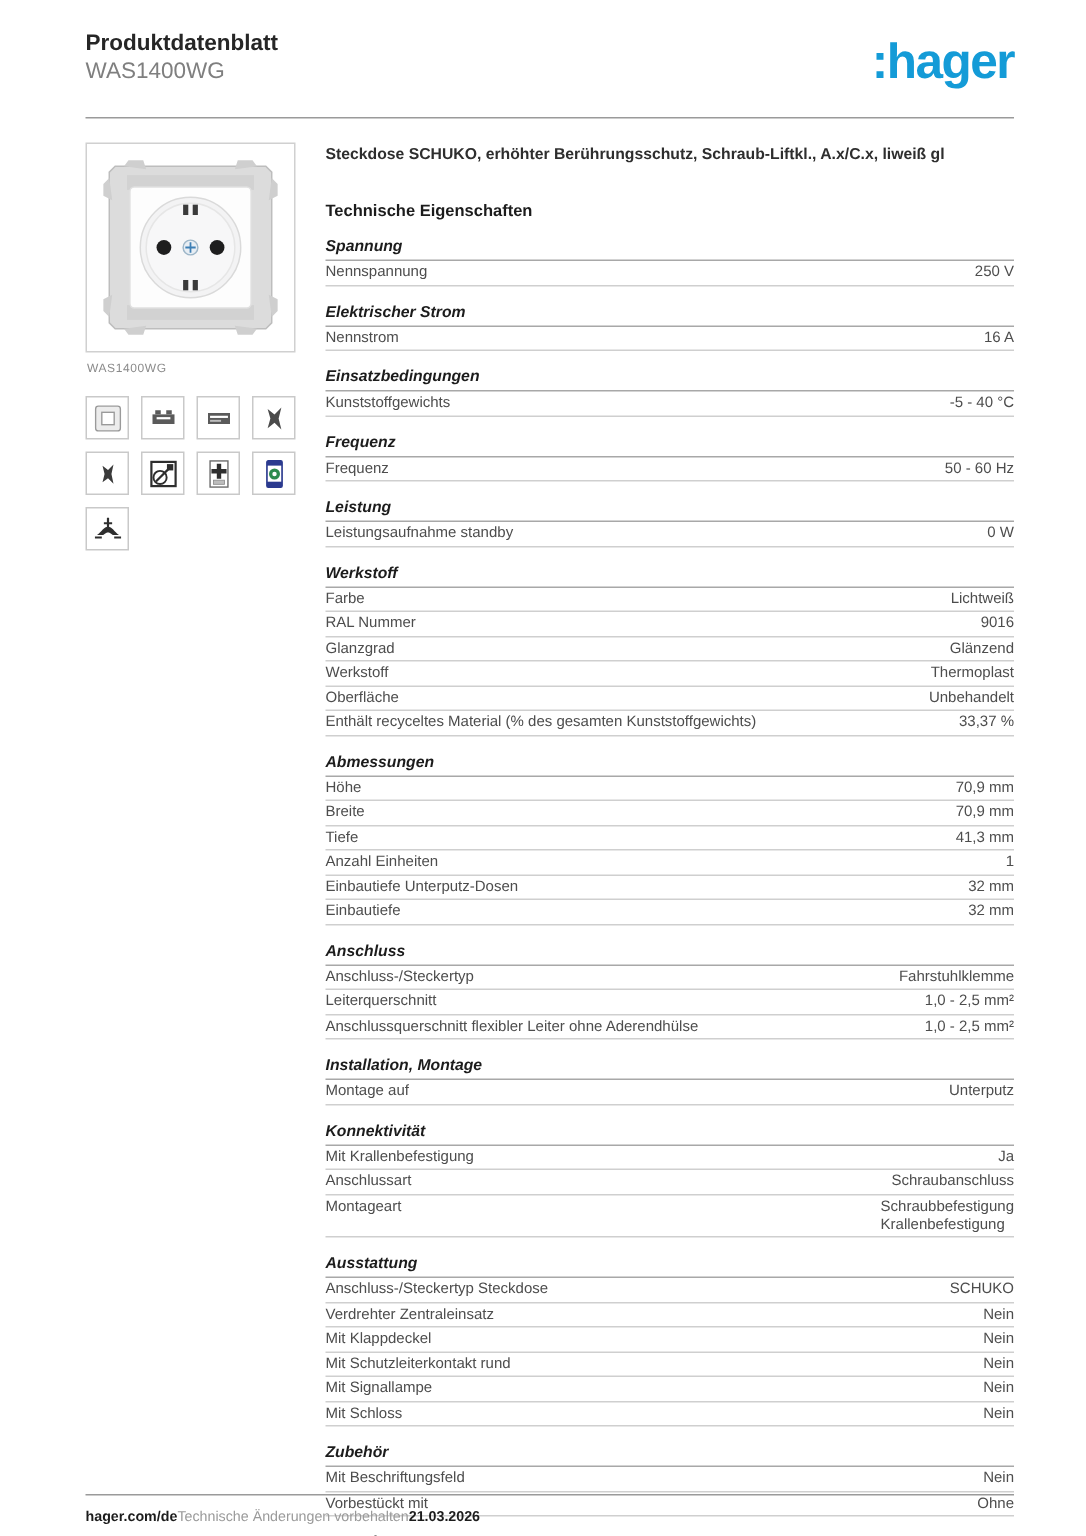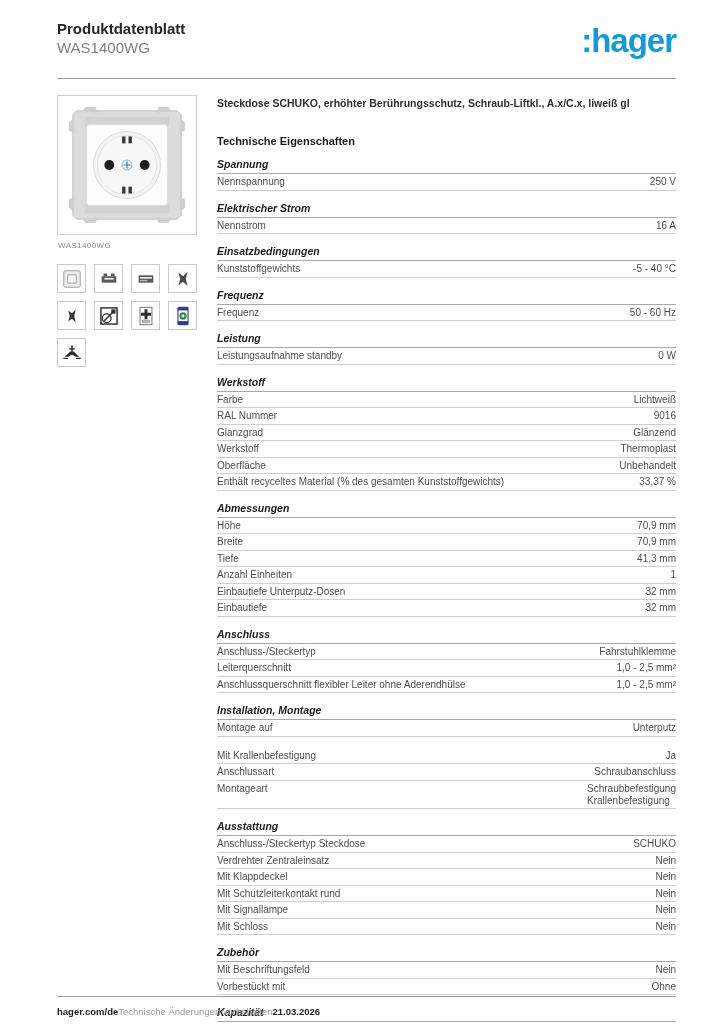--- a/index.html
+++ b/index.html
@@ -257,20 +257,21 @@
             </div>
           </div>
           <div class="spec-section">
             <div class="spec-section-title">Installation, Montage</div>
             <div class="spec-row">
               <div class="spec-label">Montage auf</div>
               <div class="spec-value">Unterputz</div>
             </div>
           </div>
           <div class="spec-section">
+            <div class="spec-section-title">Konnektivität</div>
             <div class="spec-row">
               <div class="spec-label">Mit Krallenbefestigung</div>
               <div class="spec-value">Ja</div>
             </div>
             <div class="spec-row">
               <div class="spec-label">Anschlussart</div>
               <div class="spec-value">Schraubanschluss</div>
             </div>
             <div class="spec-row">
               <div class="spec-label">Montageart</div>

